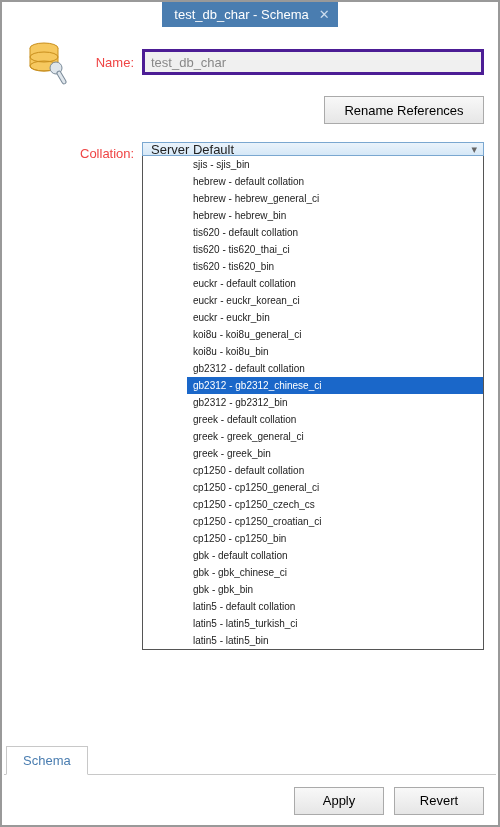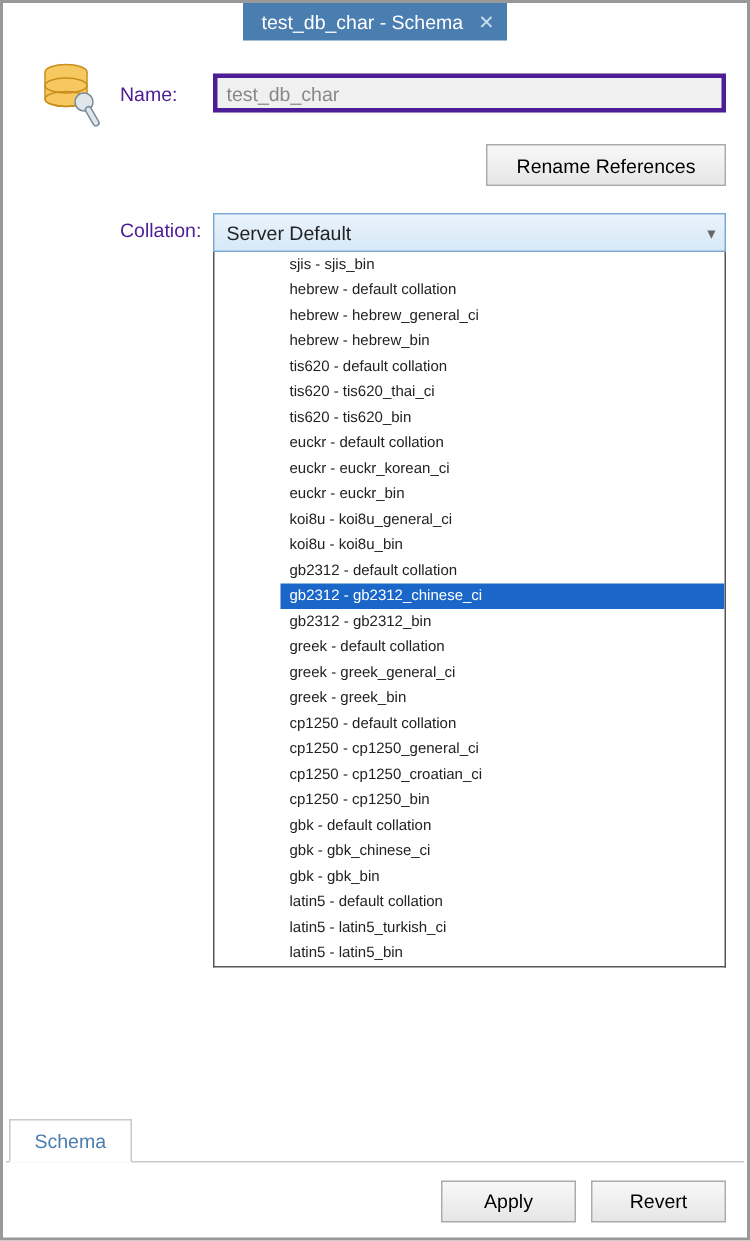--- a/index.html
+++ b/index.html
@@ -46,22 +46,23 @@
   }
   .icon-col {
     width: 64px;
     flex-shrink: 0;
     display: flex;
     align-items: center;
     justify-content: center;
   }
   .label-col {
     width: 62px;
+    text-align: right;
     padding-right: 8px;
-    color: #4c1d95;
+    color: #ef4444;
     flex-shrink: 0;
   }
   .field-col {
     flex: 1;
   }
   .text-input {
     width: 100%;
     height: 26px;
     border: 3px solid #4c1d95;
     background: #f0f0f0;
@@ -85,21 +86,21 @@
   }
   .rename-btn {
     min-width: 160px;
   }
   .combo {
     position: relative;
     width: 100%;
   }
   .combo-head {
     width: 100%;
-    height: 26px;
+    height: 14px;
     border: 1px solid #7aa7d0;
     background: linear-gradient(#eaf3fb,#d6e8f7);
     display: flex;
     align-items: center;
     justify-content: space-between;
     padding: 0 6px 0 8px;
     font-size: 13px;
     color: #222;
   }
   .combo-chevron {
@@ -223,20 +224,21 @@
             <div class="combo-item">koi8u - koi8u_general_ci</div>
             <div class="combo-item">koi8u - koi8u_bin</div>
             <div class="combo-item">gb2312 - default collation</div>
             <div class="combo-item selected">gb2312 - gb2312_chinese_ci</div>
             <div class="combo-item">gb2312 - gb2312_bin</div>
             <div class="combo-item">greek - default collation</div>
             <div class="combo-item">greek - greek_general_ci</div>
             <div class="combo-item">greek - greek_bin</div>
             <div class="combo-item">cp1250 - default collation</div>
             <div class="combo-item">cp1250 - cp1250_general_ci</div>
+            <div class="combo-item">cp1250 - cp1250_czech_cs</div>
             <div class="combo-item">cp1250 - cp1250_croatian_ci</div>
             <div class="combo-item">cp1250 - cp1250_bin</div>
             <div class="combo-item">gbk - default collation</div>
             <div class="combo-item">gbk - gbk_chinese_ci</div>
             <div class="combo-item">gbk - gbk_bin</div>
             <div class="combo-item">latin5 - default collation</div>
             <div class="combo-item">latin5 - latin5_turkish_ci</div>
             <div class="combo-item">latin5 - latin5_bin</div>
           </div>
       </div>

